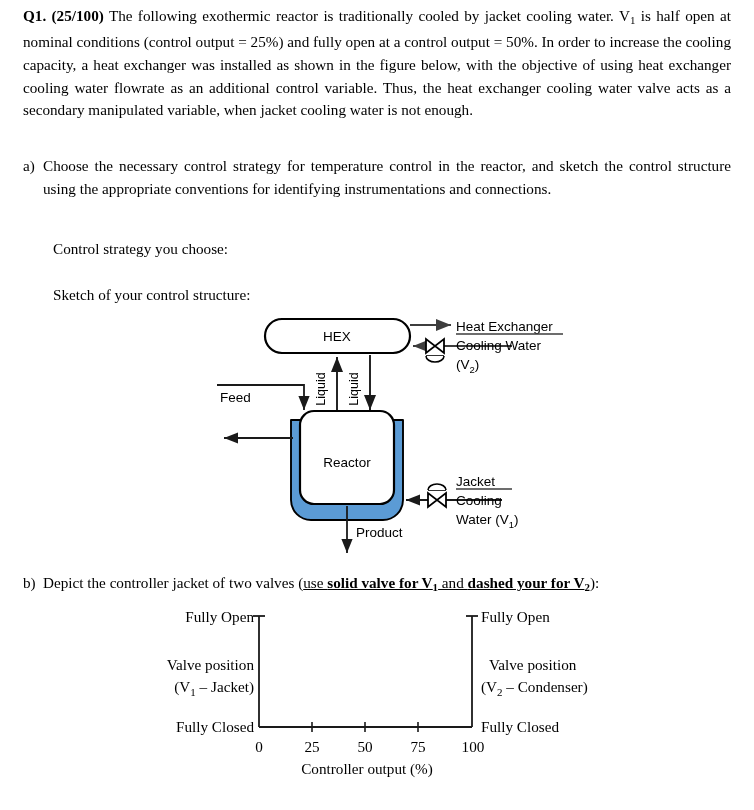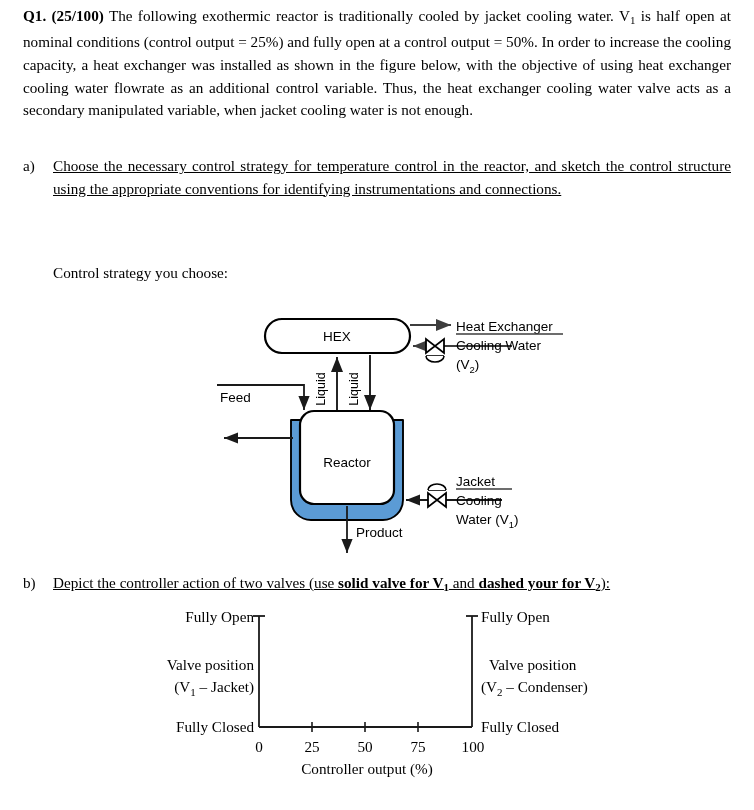--- a/index.html
+++ b/index.html
@@ -42,44 +42,43 @@
     line-height: 22.6px;
   }
   .list-marker {
     position: absolute;
     left: 0px;
     top: 0px;
     width: 22px;
   }
   .list-body {
     display: block;
-    margin-left: 30px;
+    margin-left: 20px;
     text-align: justify;
     text-justify: inter-word;
-    text-decoration: underline;
   }
   #item-a {
     left: 23px;
     top: 155px;
     width: 708px;
   }
   #item-b {
     left: 23px;
     top: 572px;
     width: 708px;
   }
   #item-b .list-body { text-align: left; }
 
   .sub-line {
     position: absolute;
     left: 53px;
     font-size: 15.2px;
     line-height: 22.6px;
   }
-  #strategy-line { top: 238px; margin-top: 24px; }
+  #strategy-line { top: 238px; }
   #sketch-line   { top: 284px; }
 
   sub { font-size: 72%; vertical-align: -0.25em; }
 
   .u  { text-decoration: underline; }
   .b  { font-weight: bold; }
 
   
   #diagram {
     position: absolute;
@@ -131,20 +130,21 @@
   <div class="para" id="intro-para">
     <span class="b">Q1. (25/100)</span><span> The following exothermic reactor is traditionally cooled by jacket cooling water. V</span><sub>1</sub><span> is half open at nominal conditions (control output = 25%) and fully open at a control output = 50%. In order to increase the cooling capacity, a heat exchanger was installed as shown in the figure below, with the objective of using heat exchanger cooling water flowrate as an additional control variable. Thus, the heat exchanger cooling water valve acts as a secondary manipulated variable, when jacket cooling water is not enough.</span>
   </div>
 
   <div class="list-item" id="item-a">
     <span class="list-marker">a)</span>
     <span class="list-body">Choose the necessary control strategy for temperature control in the reactor, and sketch the control structure using the appropriate conventions for identifying instrumentations and connections.</span>
   </div>
 
   <div class="sub-line" id="strategy-line">Control strategy you choose:</div>
+  <div class="sub-line" id="sketch-line">Sketch of your control structure:</div>
 
   <div id="diagram">
     <svg width="754" height="255" viewBox="0 0 754 255" xmlns="http://www.w3.org/2000/svg">
       <defs>
         <marker id="arrBlack" markerWidth="9" markerHeight="9" refX="8" refY="3.2" orient="auto" markerUnits="strokeWidth">
           <path d="M0,0 L8,3.2 L0,6.4 z" fill="#1a1a1a"></path>
         </marker>
         <marker id="arrGray" markerWidth="9" markerHeight="9" refX="8" refY="3.2" orient="auto" markerUnits="strokeWidth">
           <path d="M0,0 L8,3.2 L0,6.4 z" fill="#3d3d3d"></path>
         </marker>
@@ -215,21 +215,21 @@
         <text class="dlabel" x="444" y="214"><tspan>Water (V</tspan><tspan dy="4" style="font-size:9.5px">1</tspan><tspan dy="-4">)</tspan></text>
       </g>
 
       <path d="M335 196 L335 243" stroke="#1a1a1a" stroke-width="1.8" fill="none" marker-end="url(#arrBlack)"></path>
       <text class="dlabel" x="344" y="227">Product</text>
     </svg>
   </div>
 
   <div class="list-item" id="item-b">
     <span class="list-marker">b)</span>
-    <span class="list-body"><span>Depict the controller action of two valves (</span><span class="u"><span>use </span><span class="b">solid valve for V</span><sub class="b">1</sub><span> and </span><span class="b">dashed your for V</span><sub class="b">2</sub></span><span>):</span></span>
+    <span class="list-body"><span>Depict the controller jacket of two valves (</span><span class="u"><span>use </span><span class="b">solid valve for V</span><sub class="b">1</sub><span> and </span><span class="b">dashed your for V</span><sub class="b">2</sub></span><span>):</span></span>
   </div>
 
   <div id="chart">
     <svg width="754" height="200" viewBox="0 0 754 200" xmlns="http://www.w3.org/2000/svg">
 
       <line x1="259" y1="20" x2="259" y2="131" stroke="#1a1a1a" stroke-width="1.8"></line>
       <line x1="253" y1="20" x2="265" y2="20" stroke="#1a1a1a" stroke-width="1.8"></line>
 
       <line x1="472" y1="20" x2="472" y2="131" stroke="#1a1a1a" stroke-width="1.8"></line>
       <line x1="466" y1="20" x2="478" y2="20" stroke="#1a1a1a" stroke-width="1.8"></line>

